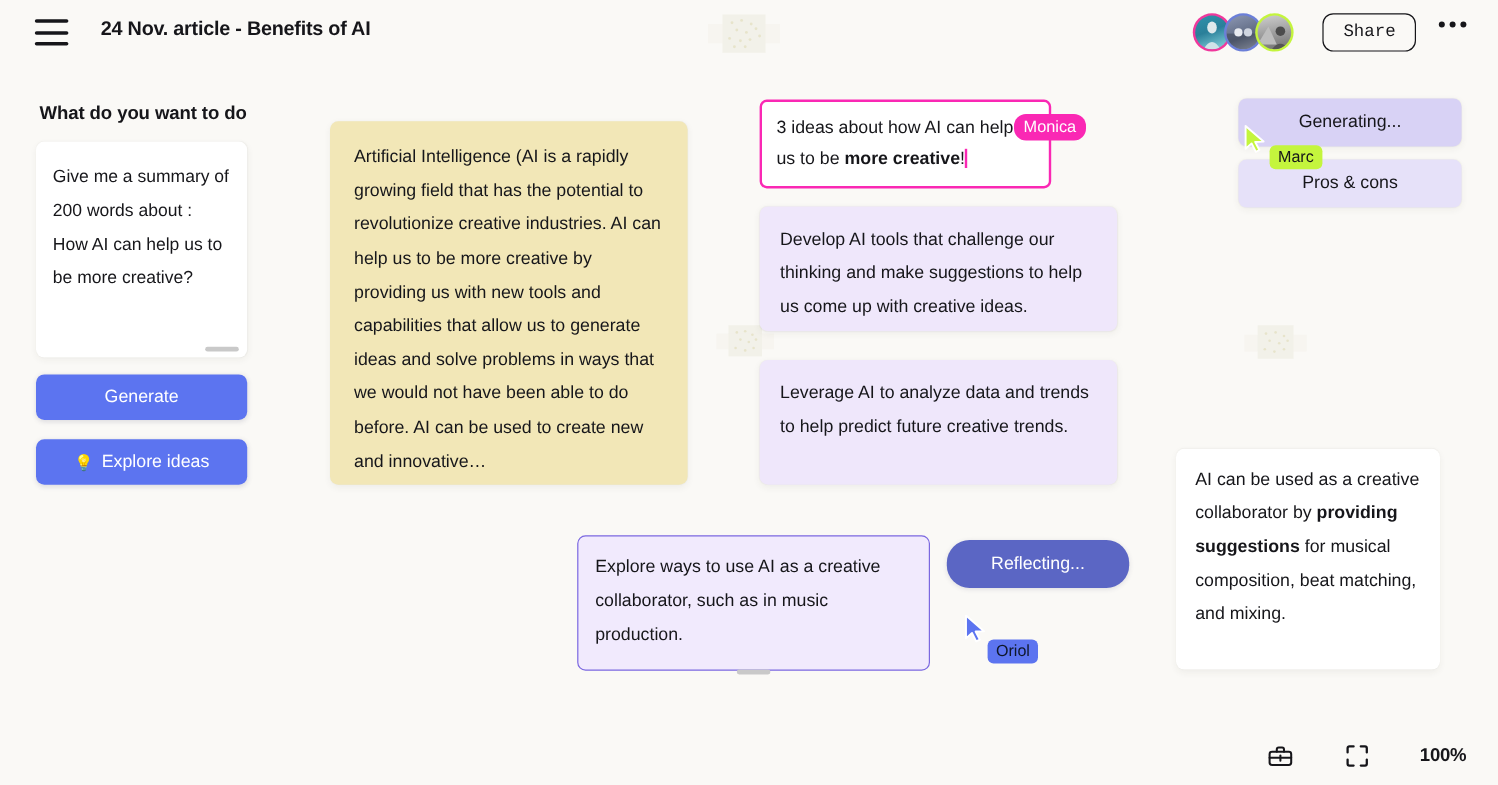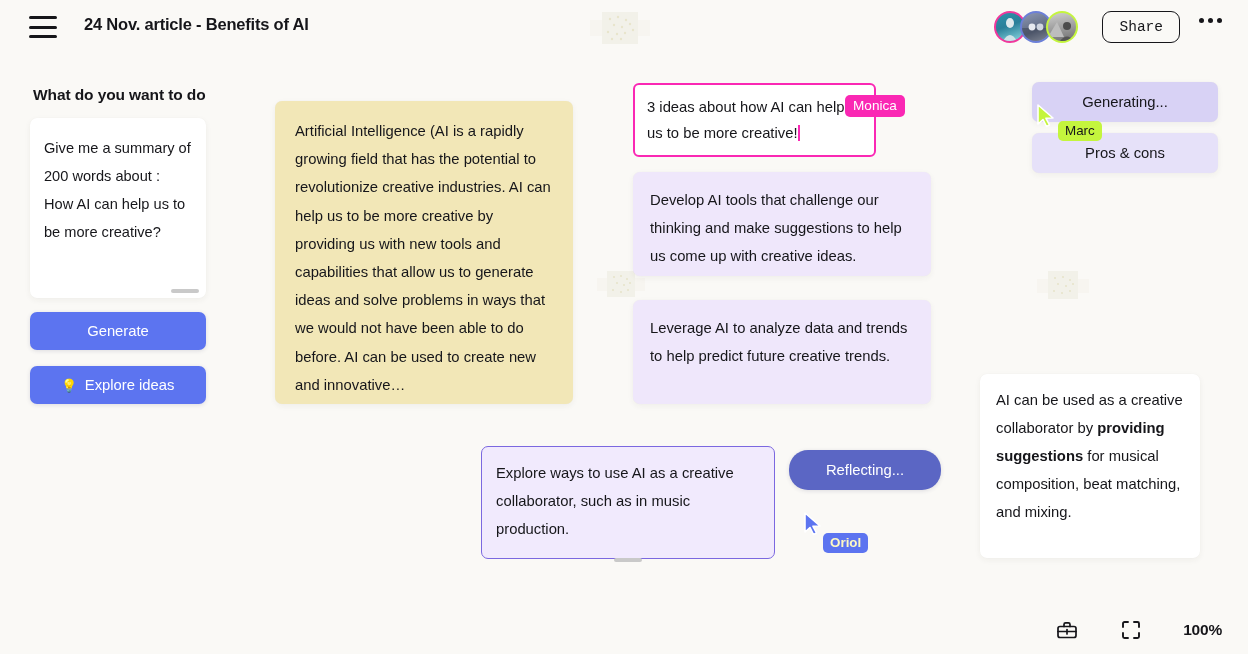--- a/index.html
+++ b/index.html
@@ -163,36 +163,36 @@
   #pink-card {
     left: 633px; top: 83px;
     width: 243px; height: 74px;
     background: #ffffff;
     border: 2.4px solid #fa28b4;
     border-radius: 6px;
     padding: 9px 12px;
     font-size: 14.8px;
     line-height: 26px;
   }
-  #pink-card b { font-weight: normal; }
+  #pink-card b { font-weight: bold; }
   .caret {
     display: inline-block;
     width: 2px; height: 16px;
     background: #fa28b4;
     vertical-align: -3px;
     margin-left: 0px;
   }
   #monica-tag {
     position: absolute;
     left: 845px; top: 95px;
     background: #fa28b4;
     color: #ffffff;
     font-size: 13.6px;
     padding: 3px 8px 4px 8px;
-    border-radius: 5px;
+    border-radius: 10px;
     z-index: 20;
     white-space: nowrap;
   }
 
   
   .idea-card {
     background: #efe7fb;
     padding: 14px 17px;
     font-size: 14.8px;
     line-height: 28px;
@@ -223,21 +223,21 @@
 
   .name-tag {
     position: absolute;
     font-size: 13.4px;
     padding: 2px 7px 3px 7px;
     border-radius: 5px;
     z-index: 31;
     white-space: nowrap;
   }
   #marc-tag { left: 1058px; top: 121px; background: #c4f53d; color: #16161a; }
-  #oriol-tag { left: 823px; top: 533px; background: #5c74f0; color: #fef9c3; font-weight: bold; }
+  #oriol-tag { left: 823px; top: 533px; background: #5c74f0; color: #0f172a; }
 
   
   #explore-card {
     left: 481px; top: 446px;
     width: 294px; height: 113px;
     background: #f1eafd;
     border: 1.8px solid #7b68e0;
     border-radius: 7px;
     padding: 12px 14px;
     font-size: 14.8px;

